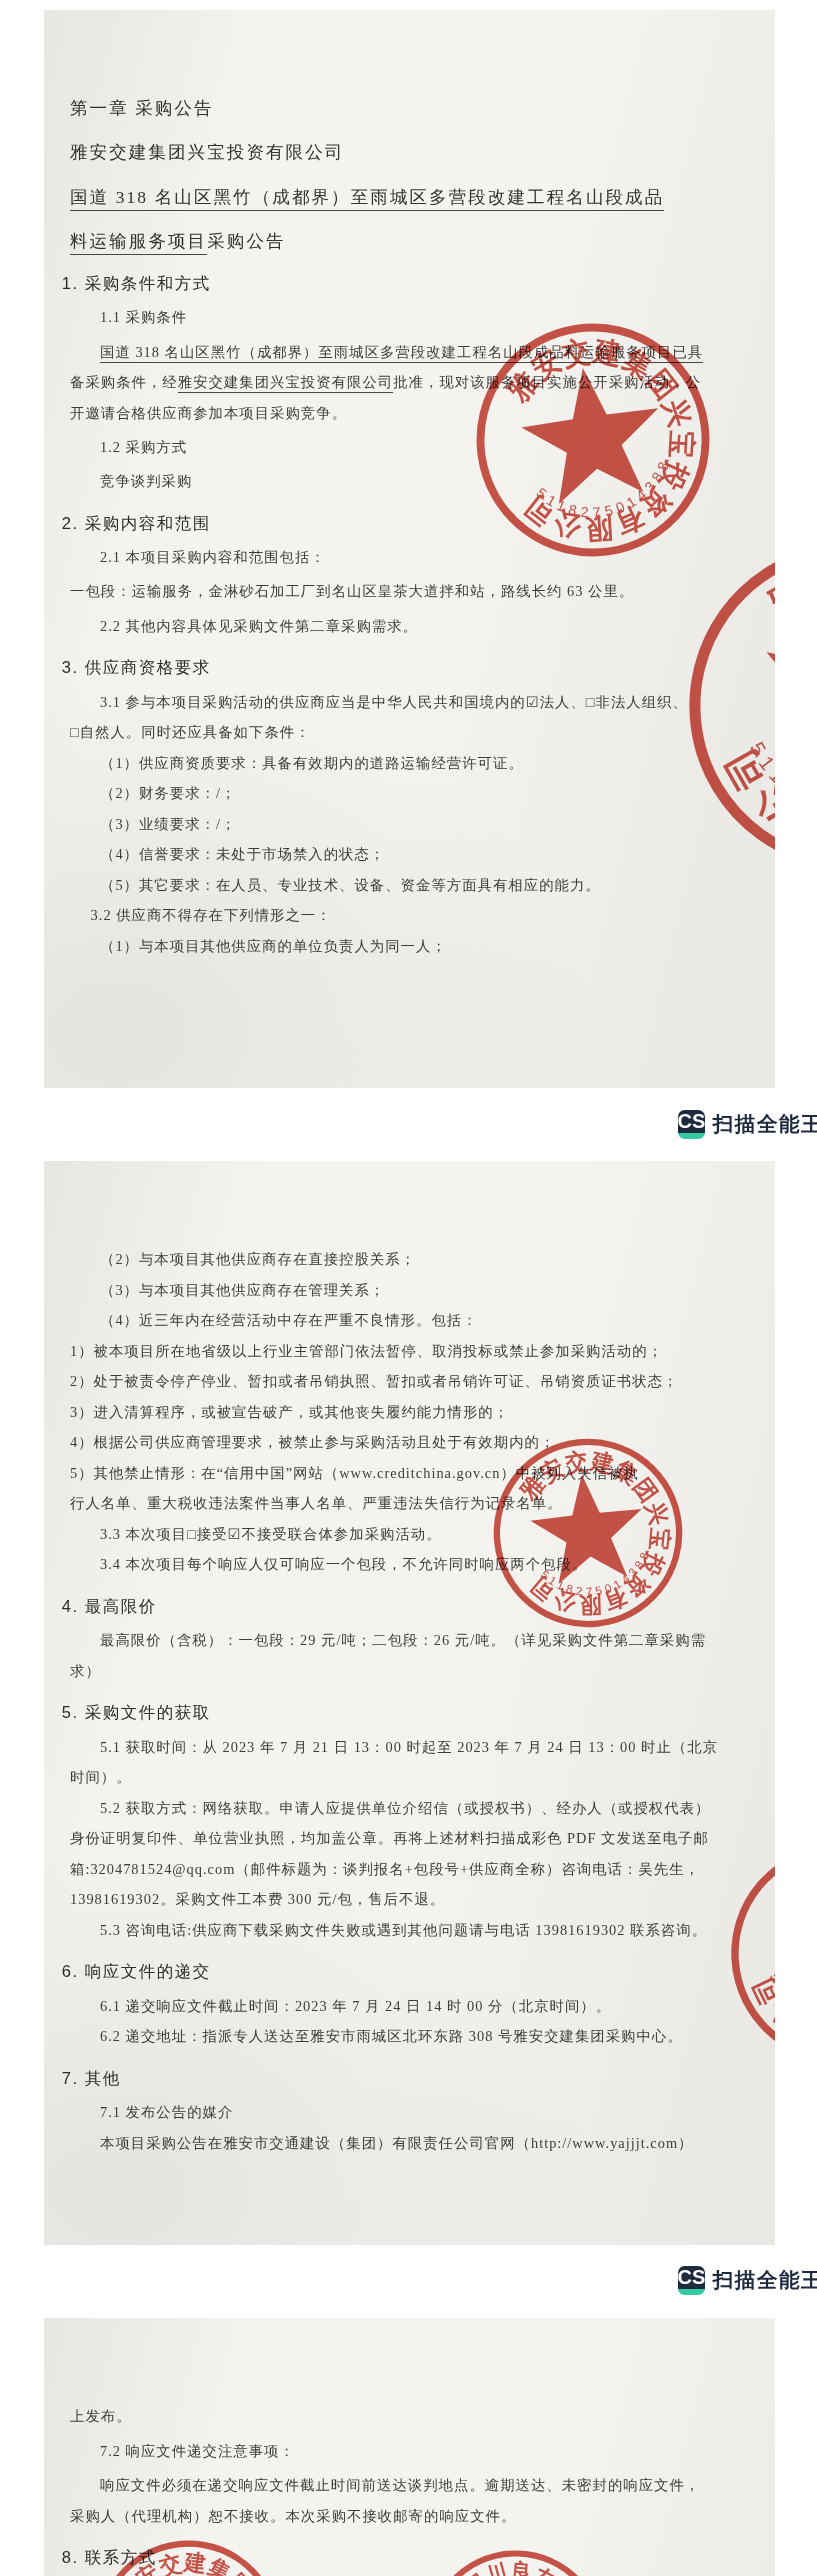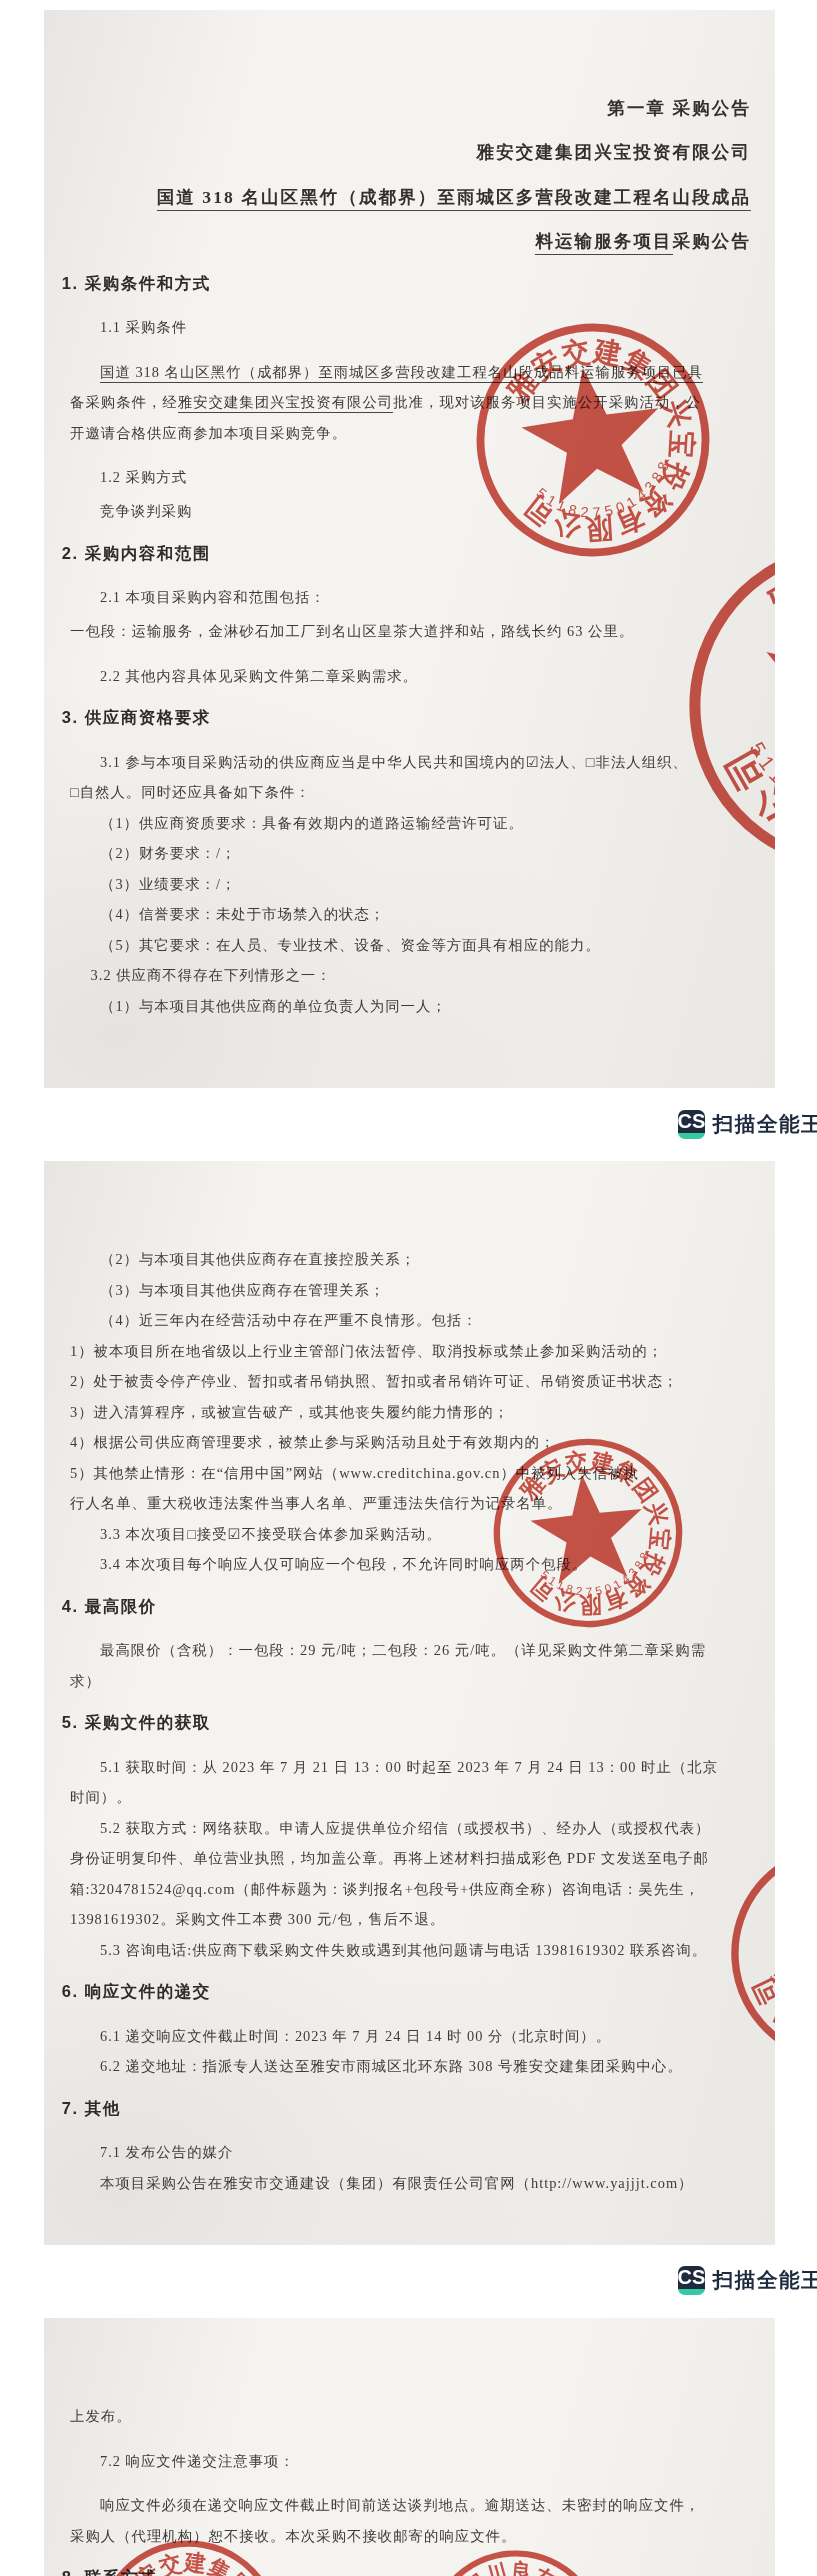--- a/index.html
+++ b/index.html
@@ -10,27 +10,27 @@
   .page::after{content:"";position:absolute;inset:0;pointer-events:none;
         background:radial-gradient(120% 60% at 10% 95%, rgba(90,88,84,.10), rgba(0,0,0,0) 55%);}
   #page1{top:10.3px;height:1078px;}
   #page2{top:1161px;height:1084px;}
   #page3{top:2318px;height:1039px;}
   .content{position:relative;z-index:2;padding:77px 24px 0 26px;color:#3d3c3a;font-size:14.4px;letter-spacing:1px;}
   .line{line-height:18.5px;margin-top:12px;}
   .b{}
   .ind{padding-left:30px;}
   .ind2{padding-left:20.6px;}
-  .h{font-family:"Liberation Sans","DejaVu Sans",sans-serif;font-weight:700;font-size:16.5px;color:#2d2c2a;
+  .h{font-family:"Liberation Sans","DejaVu Sans",sans-serif;font-weight:400;font-size:16.5px;color:#2d2c2a;
      letter-spacing:1.5px;margin-top:23px;margin-left:-8.2px;}
-  .title{text-align:right;font-weight:700;font-size:17.5px;letter-spacing:2.1px;color:#32312f;margin-top:26px;}
+  .title{text-align:left;font-weight:400;font-size:17.5px;letter-spacing:2.1px;color:#32312f;margin-top:26px;}
   .title:first-child{margin-top:11.3px;}
   .u{border-bottom:1.5px solid #474645;padding-bottom:3.1px;}
   .b .u, .linkline .u{border-bottom-width:1px;padding-bottom:2.1px;}
-  .mt-md{margin-top:15.5px;}.mt-lg{margin-top:26px;}
+  .mt-md{margin-top:15.5px;}.mt-lg{margin-top:16px;}
   .seal{position:absolute;z-index:3;mix-blend-mode:multiply;opacity:.85;pointer-events:none;}
   .banner{position:absolute;left:678px;height:30px;display:flex;align-items:center;gap:7.7px;
           font-family:"Liberation Sans","DejaVu Sans",sans-serif;}
   .cs-logo{width:27px;height:29px;border-radius:6.7px;box-sizing:border-box;
            background:linear-gradient(#1e2b3f 0 79%,#35c9a2 79% 100%);
            color:#ffffff;font-weight:700;font-size:20px;letter-spacing:0;
            display:flex;align-items:center;justify-content:center;padding-bottom:5.2px;}
   .cs-text{font-size:20.6px;font-weight:700;color:#1e2b3f;letter-spacing:1.5px;white-space:nowrap;}
 </style>
 </head>

